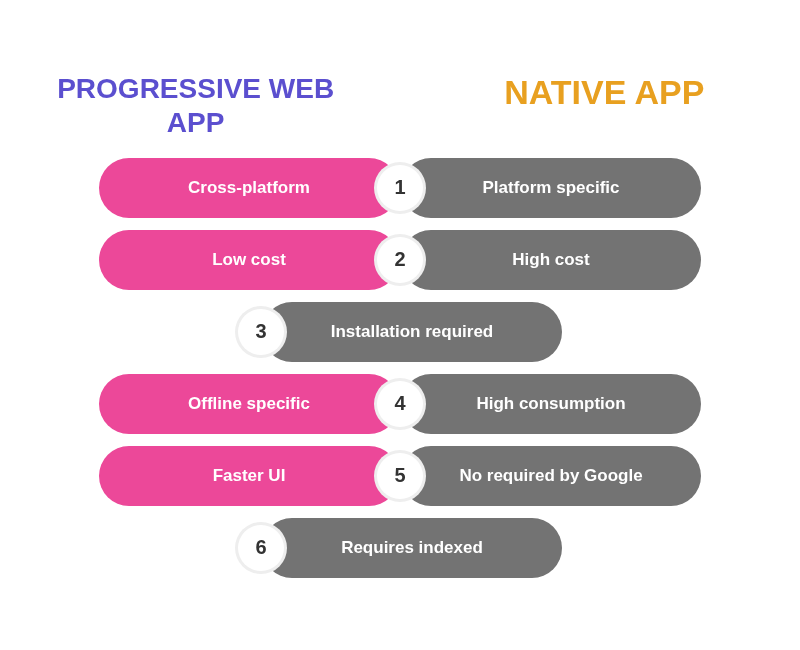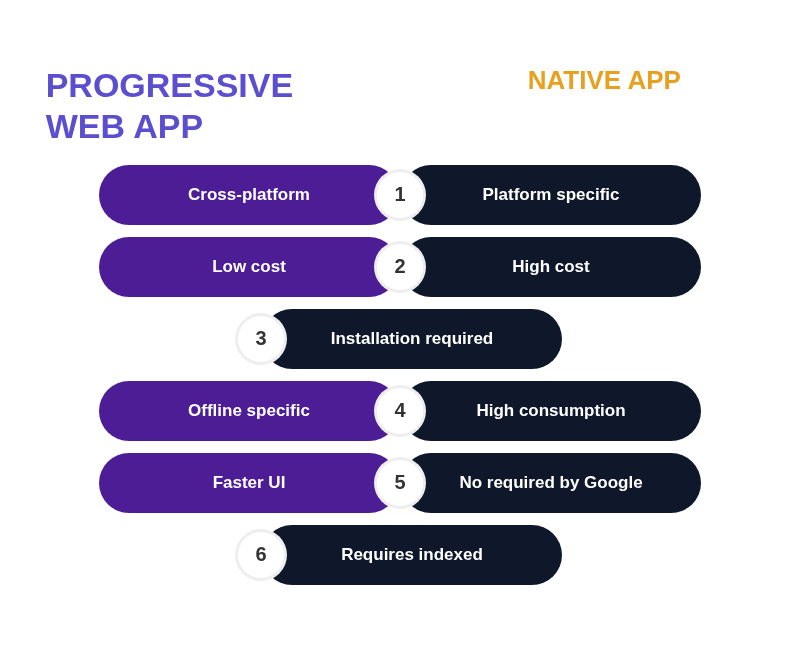--- a/index.html
+++ b/index.html
@@ -21,29 +21,30 @@
     }
 
     .headers {
       display: flex;
       justify-content: space-around;
       margin-bottom: 18px;
     }
 
     .header-pwa {
       color: #5b4fcf;
-      font-size: 34px;
+      font-size: 28px;
       font-weight: 900;
+      text-align: center;
       line-height: 1.2;
       width: 300px;
     }
 
     .header-native {
       color: #e8a020;
-      font-size: 26px;
+      font-size: 34px;
       font-weight: 900;
       text-align: center;
       line-height: 1.2;
       width: 300px;
     }
 
     .rows {
       display: flex;
       flex-direction: column;
       gap: 12px;
@@ -51,21 +52,21 @@
 
     .row {
       display: flex;
       align-items: center;
       justify-content: center;
       gap: 0;
       position: relative;
     }
 
     .pwa-pill {
-      background: #4c1d95;
+      background: #ec4899;
       color: #fff;
       font-size: 17px;
       font-weight: 800;
       text-align: center;
       padding: 12px 18px;
       border-radius: 50px;
       width: 300px;
       min-height: 60px;
       display: flex;
       align-items: center;
@@ -85,21 +86,21 @@
       justify-content: center;
       font-size: 20px;
       font-weight: 900;
       color: #333;
       z-index: 2;
       flex-shrink: 0;
       box-shadow: 0 0 0 3px #eee;
     }
 
     .native-pill {
-      background: #0f172a;
+      background: #737373;
       color: #fff;
       font-size: 17px;
       font-weight: 800;
       text-align: center;
       padding: 0 18px;
       border-radius: 50px;
       width: 300px;
       min-height: 60px;
       display: flex;
       align-items: center;

